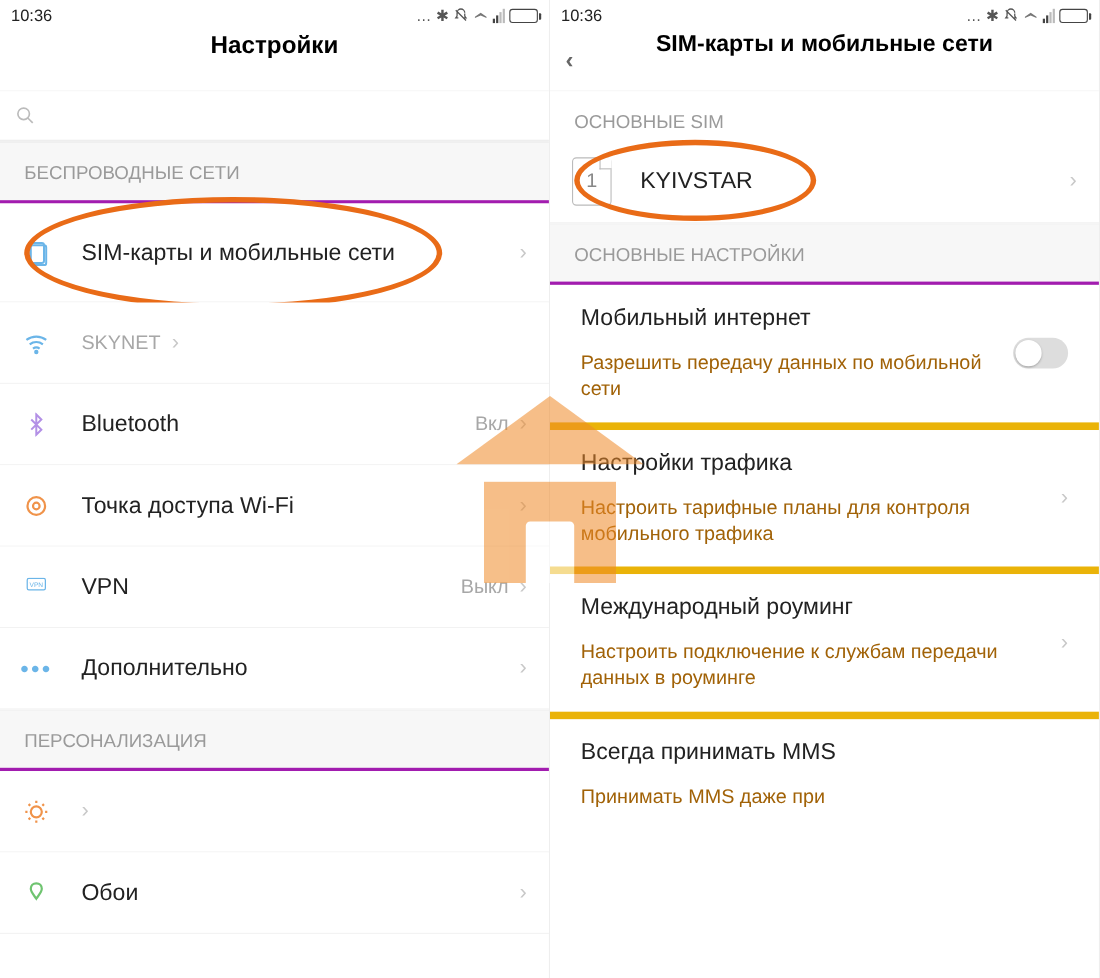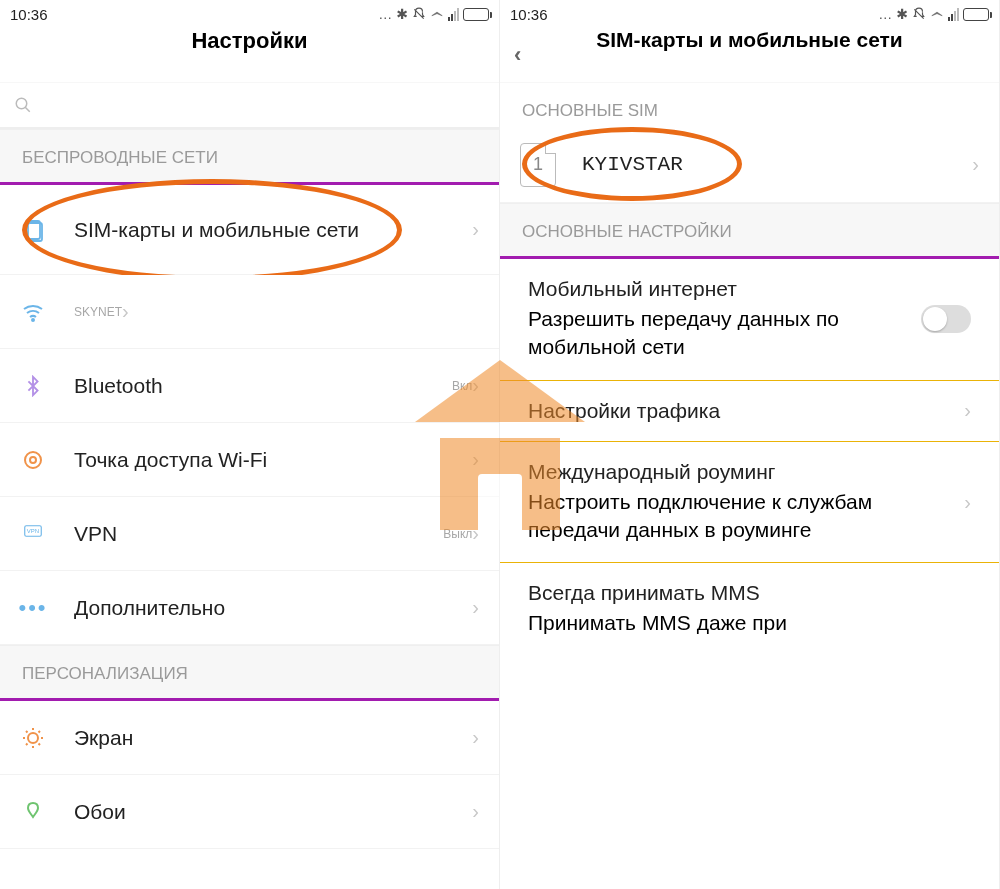--- a/index.html
+++ b/index.html
@@ -73,32 +73,32 @@
     display:flex;
     align-items:center;
     padding: 0 20px;
     min-height: 74px;
     border-bottom:1px solid #f2f2f2;
     position:relative;
   }
   .row .icon-col { width: 54px; display:flex; align-items:center; justify-content:flex-start;}
   .row .icon { width:26px;height:26px;display:flex;align-items:center;justify-content:center;}
   .row .title { font-size:21px; color:#222; flex:1;}
-  .row .value { font-size:12px; color:#a7a7a7; }
+  .row .value { font-size:18px; color:#a7a7a7; margin-right:10px; }
   .row .chevron { color:#c8c8c8; font-size:20px;}
   .row2 {
     background:#fff;
     padding: 18px 28px;
-    border-bottom:1px solid #eab308;
+    border-bottom:7px solid #eab308;
     display:flex;
     align-items:center;
   }
   .row2 .main-text{flex:1;}
   .row2 .title { font-size:21px; color:#222;}
-  .row2 .sub { font-size:21px; color:#000000; margin-top:4px; line-height:1.35;}
+  .row2 .sub { font-size:18px; color:#a16207; margin-top:16px; line-height:1.35;}
   .row2 .chevron { color:#c8c8c8; font-size:20px;}
   .toggle {
     width:50px;height:28px;border-radius:14px;background:#ddd;position:relative;flex-shrink:0;
   }
   .toggle .knob{
     width:24px;height:24px;border-radius:50%;background:#fff;position:absolute;top:2px;left:2px;
     box-shadow:0 1px 2px rgba(0,0,0,.25);
   }
   .toggle.on{background:#c2e3fb;}
   .toggle.on .knob{left:24px;background:#2b9af3;}
@@ -263,21 +263,20 @@
 
   <div class="row">
     <div class="icon-col">
         <span class="icon">
       <svg viewBox="0 0 24 24" width="24" height="24" fill="none" stroke="#f0934a" stroke-width="2">
             <circle cx="12" cy="12" r="5"></circle>
             <path d="M12 2v2M12 20v2M4 12H2M22 12h-2M5 5l1.5 1.5M17.5 17.5L19 19M5 19l1.5-1.5M17.5 6.5L19 5"></path>
           </svg>
     </span>
       </div>
-    <span class="title">Экран</span>
     <span class="chevron">›</span>
   </div>
 
   <div class="row">
     <div class="icon-col">
         <span class="icon">
       <svg viewBox="0 0 24 24" width="24" height="24" fill="none" stroke="#6fc470" stroke-width="2">
             <path d="M12 3C9 3 7 5 7 8c0 3 3 6 5 9 2-3 5-6 5-9 0-3-2-5-5-5z"></path>
           </svg>
     </span>
@@ -314,41 +313,42 @@
     <span class="back">‹</span>
     <span style="font-size:21px;">SIM-карты и мобильные сети</span>
   </div>
 
   <div class="section-header" style="background:#fff;border:none;padding-bottom:6px;">ОСНОВНЫЕ SIM</div>
 
   <div class="row" style="min-height:76px;">
     <div class="sim-icon">
         <span>1</span>
       </div>
-    <span class="title" style="font-weight:500;font-family:Liberation Mono, monospace;">KYIVSTAR</span>
+    <span class="title" style="font-weight:500;">KYIVSTAR</span>
     <span class="chevron">›</span>
     <span class="highlight-ellipse" style="width:220px;height:74px;left:22px;top:0px;"></span>
   </div>
 
   <div class="section-header">ОСНОВНЫЕ НАСТРОЙКИ</div>
 
   <div class="row2">
     <div class="main-text">
       <div class="title">Мобильный интернет</div>
       <div class="sub">Разрешить передачу данных по мобильной сети</div>
     </div>
     <div class="toggle">
         <div class="knob"></div>
       </div>
   </div>
 
 
   <div class="row2">
     <div class="main-text">
       <div class="title">Настройки трафика</div>
+      <div class="sub">Настроить тарифные планы для контроля мобильного трафика</div>
     </div>
     <span class="chevron">›</span>
   </div>
 
   <div class="row2">
     <div class="main-text">
       <div class="title">Международный роуминг</div>
       <div class="sub">Настроить подключение к службам передачи данных в роуминге</div>
     </div>
     <span class="chevron">›</span>

